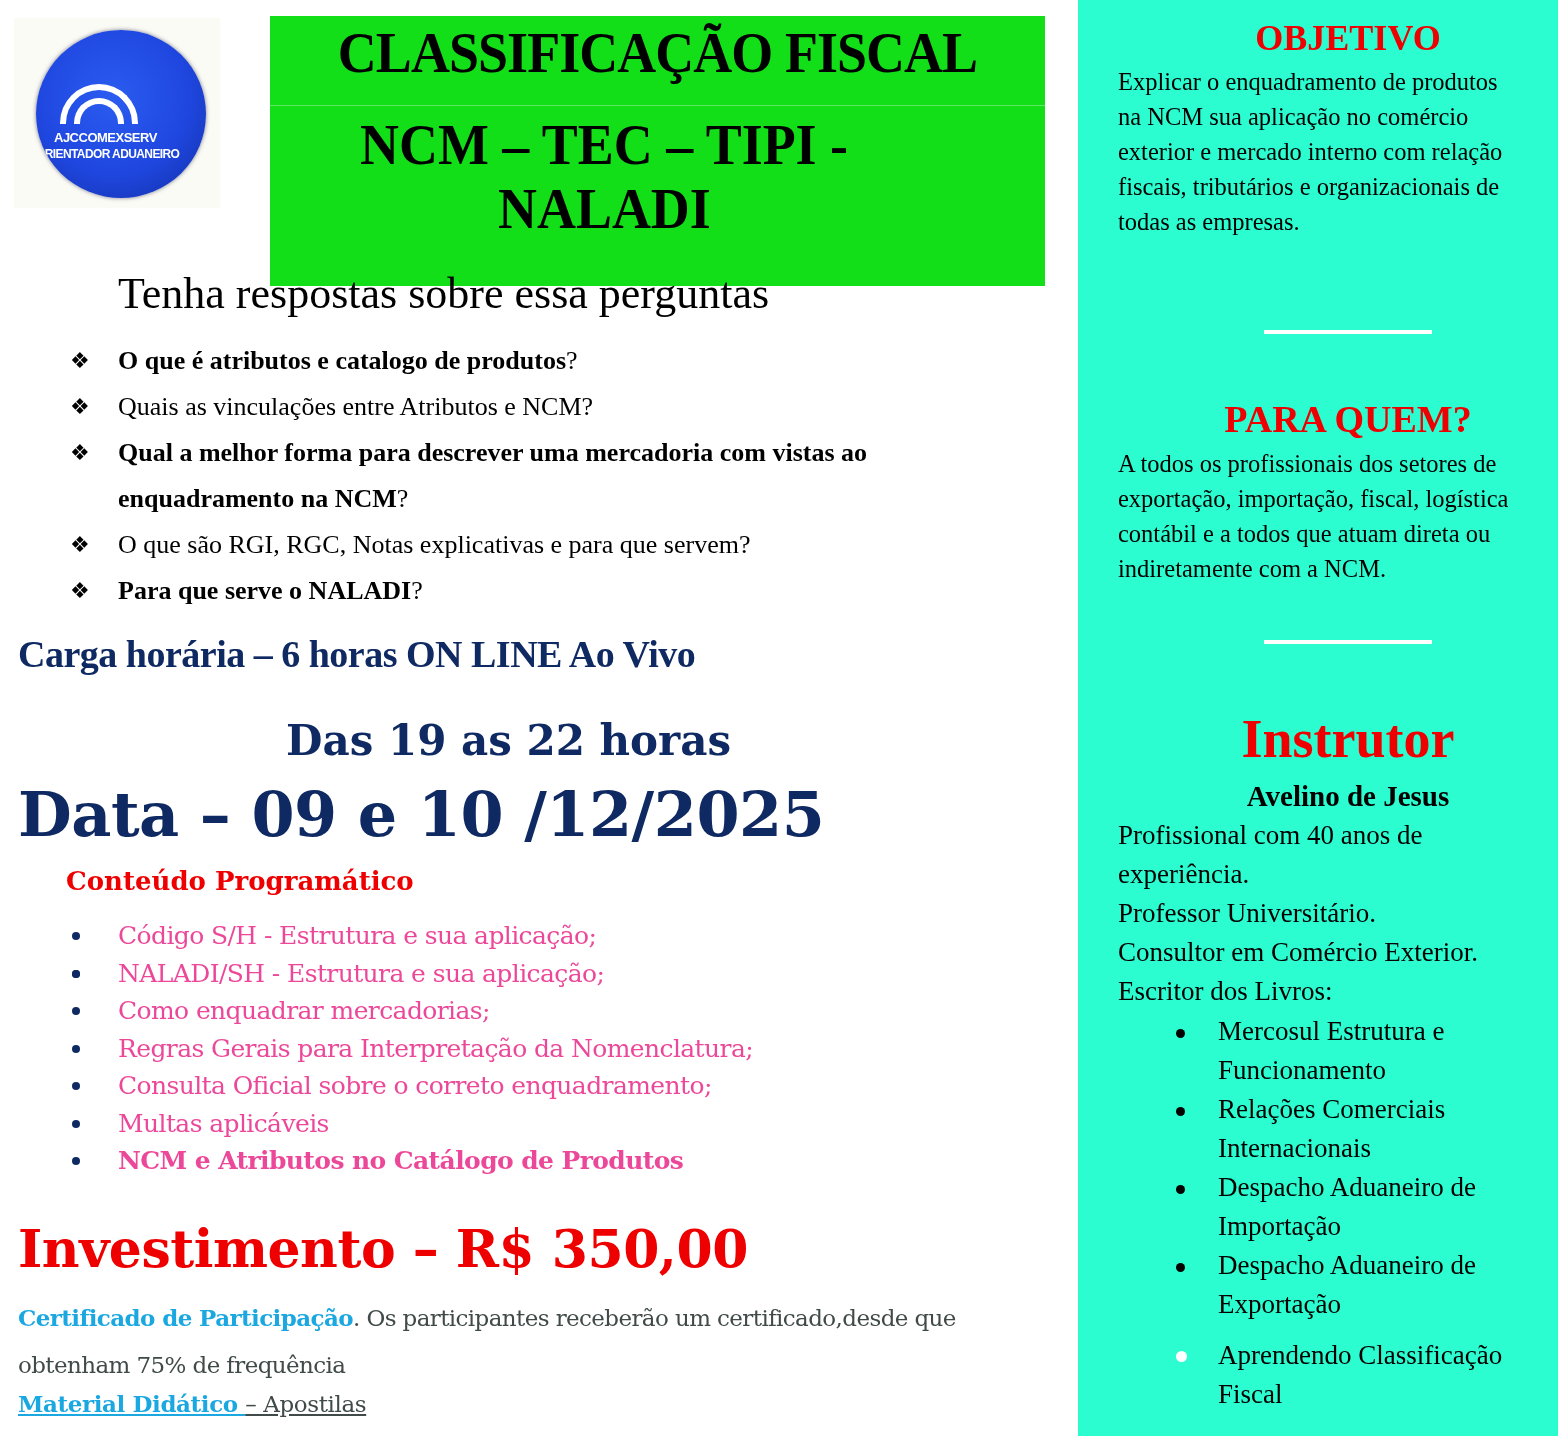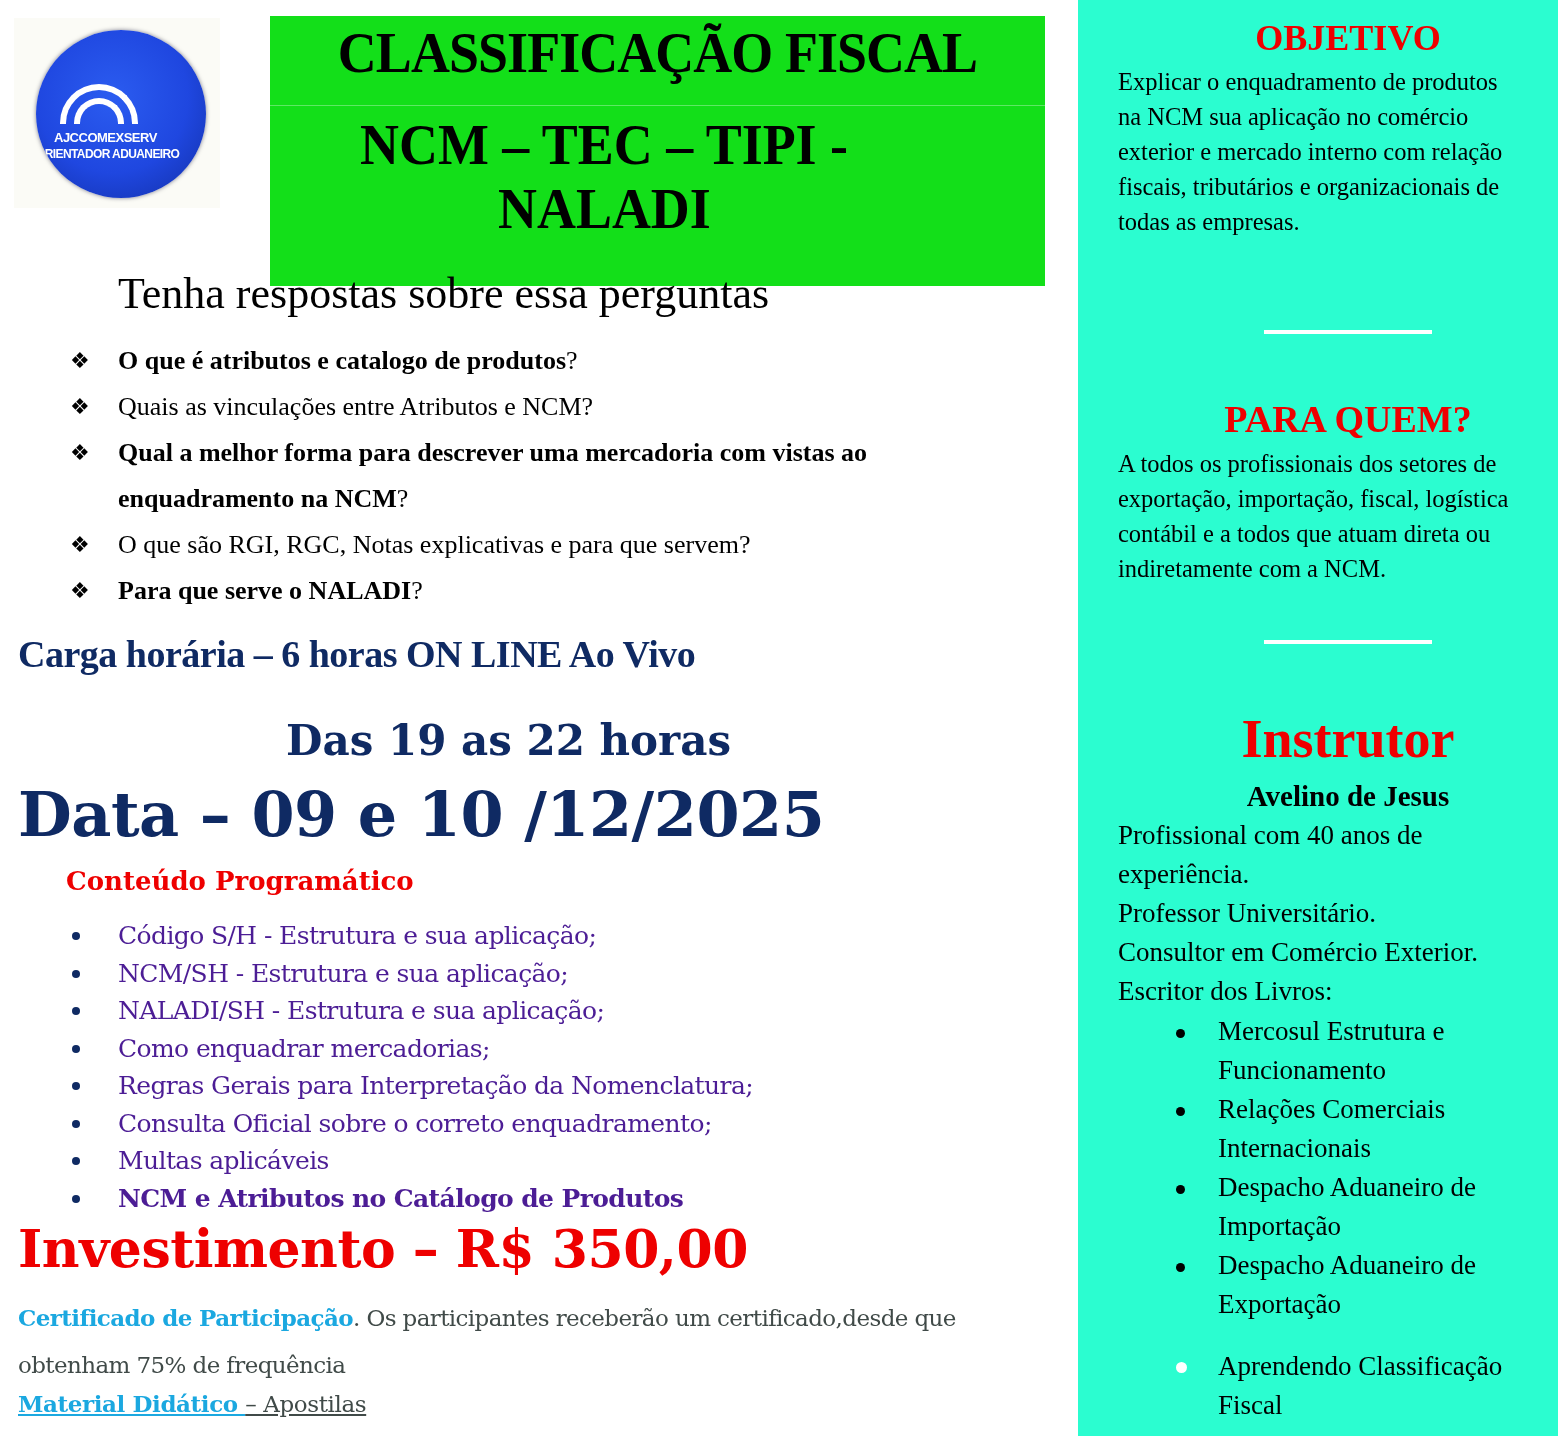--- a/index.html
+++ b/index.html
@@ -42,21 +42,21 @@
     .questions li { position:relative; padding-left:48px; line-height:46px; }
     .questions li .bullet { position:absolute; left:0; top:0; font-size:22px; }
     .questions li.bold .qtext { font-weight:bold; }
 
     .navy { color:#0f2a63; }
     .carga { left:18px; top:632px; font-family:Liberation Serif, serif; font-weight:bold; font-size:38px; white-space:nowrap; letter-spacing:-0.5px; }
     .horas { left:286px; top:716px; font-family:"DejaVu Serif", serif; font-weight:bold; font-size:42px; white-space:nowrap; }
     .data { left:18px; top:778px; font-family:"DejaVu Serif", serif; font-weight:bold; font-size:62px; white-space:nowrap; letter-spacing:-0.5px; }
     .conteudo-title { left:18px; top:866px; font-family:"DejaVu Serif", serif; font-weight:bold; font-size:26px; color:#ee0000; white-space:nowrap;margin-left:48px; }
 
-    .conteudo { left:70px; top:917px; margin:0; padding:0; list-style:none; font-family:"DejaVu Serif", serif; font-size:25px; color:#4c1d95; letter-spacing:-0.6px; }
+    .conteudo { left:70px; top:917px; margin:0; padding:0; list-style:none; font-family:"DejaVu Serif", serif; font-size:25px; color:#ec4899; letter-spacing:-0.6px; }
     .conteudo li { position:relative; padding-left:48px; line-height:37.5px; white-space:nowrap; }
     .conteudo li .dot { position:absolute; left:2px; top:15px; width:8px; height:8px; border-radius:50%; background:#0f2a63; }
     .conteudo li.bold { font-weight:bold; }
 
     .invest { left:18px; top:1218px; font-family:"DejaVu Serif", serif; font-weight:bold; font-size:52px; color:#ee0000; white-space:nowrap; letter-spacing:-0.5px; }
     .cert { left:18px; top:1294px; width:1010px; font-family:"DejaVu Serif", serif; font-size:23px; color:#404a48; line-height:47px; letter-spacing:-0.6px; }
     .cert .cert-label { color:#1ba8e0; font-weight:bold; }
     .material { left:18px; top:1390px; font-family:"DejaVu Serif", serif; font-size:23px; color:#404a48; white-space:nowrap; letter-spacing:-0.4px; text-decoration:underline; }
     .material .mat-link { color:#1ba8e0; font-weight:bold; text-decoration:underline; cursor:pointer; }
 
@@ -70,21 +70,21 @@
     .rule1 { top:330px; }
     .para-h { top:396px; font-size:38px; line-height:46px; left:0; width:540px; }
     .para-p { top:446px; }
     .rule2 { top:640px; }
     .instr-h { top:706px; font-size:54px; line-height:66px; }
     .instr-name { position:absolute; left:0; width:540px; top:776px; text-align:center; font-weight:bold; font-size:29px; line-height:40px; }
     .instr-bio { position:absolute; left:40px; top:816px; font-size:27px; line-height:39px; white-space:nowrap; }
     .books { position:absolute; left:98px; top:1012px; margin:0; padding:0; list-style:none; font-size:27px; line-height:39px; }
     .books li { position:relative; padding-left:42px; }
     .books li .dot { position:absolute; left:0; top:17px; width:9px; height:9px; border-radius:50%; background:#000; }
-    .books li.last { margin-top:23px; }
+    .books li.last { margin-top:12px; }
     .books li.last .dot { background:#fff; width:11px; height:11px; top:15px; }
   </style>
 </head>
 <body>
 
 <div class="abs logo-wrap">
   <div class="logo">
     <div class="arc arc1"></div>
     <div class="arc arc2"></div>
     <div class="t1">AJCCOMEXSERV</div>
@@ -123,21 +123,21 @@
   </li>
 </ul>
 
 <div class="abs carga navy">Carga horária –  6 horas  ON LINE Ao Vivo</div>
 <div class="abs horas navy">Das 19 as 22 horas</div>
 <div class="abs data navy">Data –  09 e 10 /12/2025</div>
 
 <div class="abs conteudo-title">Conteúdo Programático</div>
 <ul class="abs conteudo">
   <li><span class="dot"></span><span>Código S/H - Estrutura e sua aplicação;</span></li>
-  <li><span class="dot"></span><span>NCM/SH - Estrutura e sua aplicação;</span></li>
+  <li><span class="dot"></span></li>
   <li><span class="dot"></span><span>NALADI/SH - Estrutura e sua aplicação;</span></li>
   <li><span class="dot"></span><span>Como enquadrar mercadorias;</span></li>
   <li><span class="dot"></span><span>Regras Gerais para Interpretação da Nomenclatura;</span></li>
   <li><span class="dot"></span><span>Consulta Oficial sobre o correto enquadramento;</span></li>
   <li><span class="dot"></span><span>Multas aplicáveis</span></li>
   <li class="bold"><span class="dot"></span><span>NCM e  Atributos no Catálogo de Produtos</span></li>
 </ul>
 
 <div class="abs invest">Investimento – R$ 350,00</div>
 <div class="abs cert">

